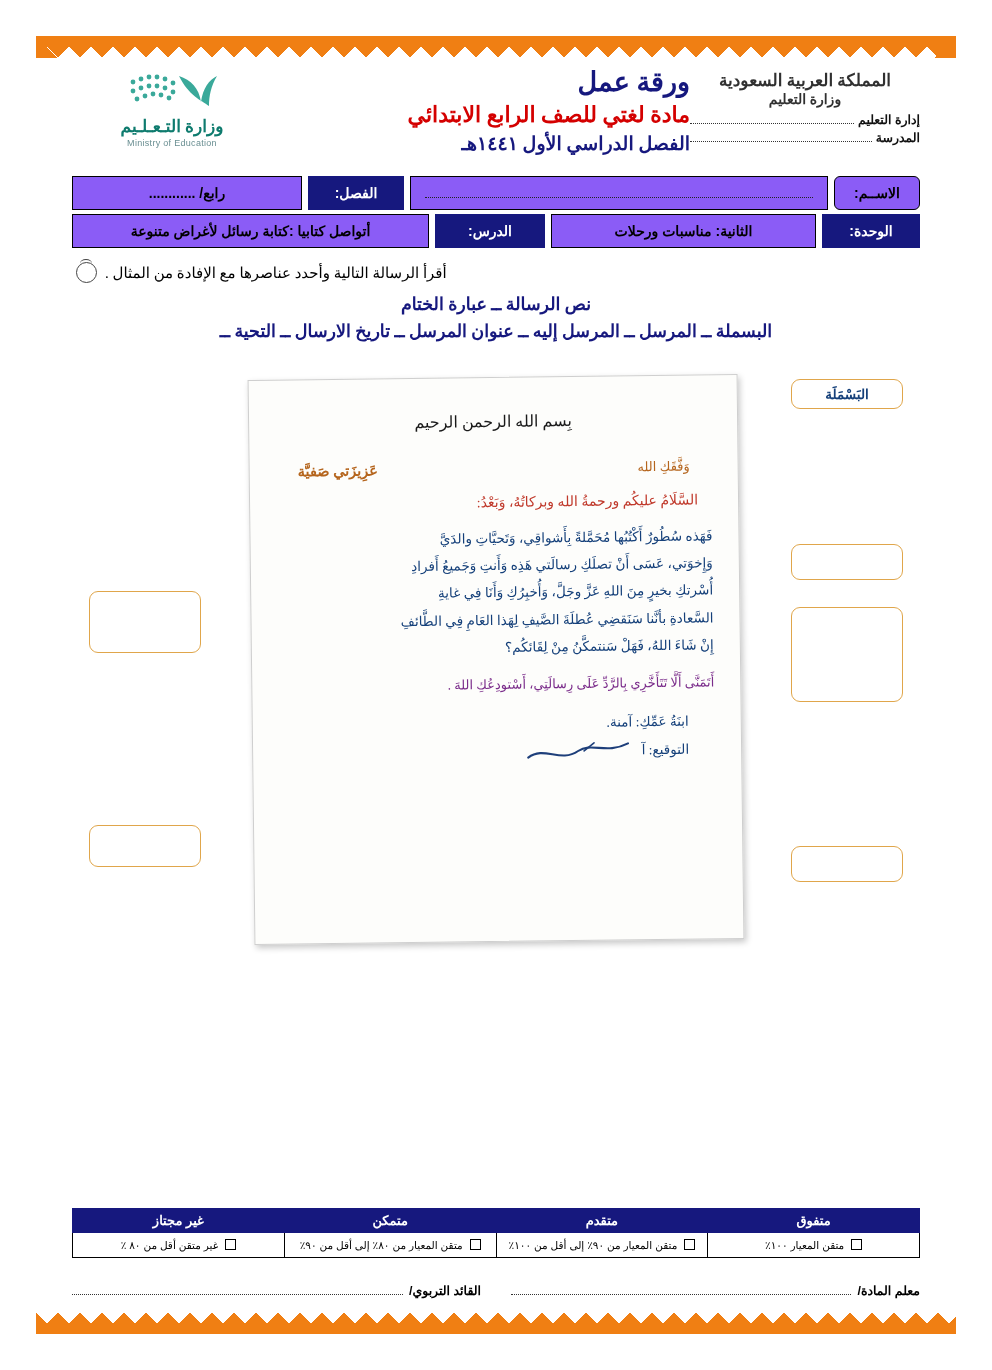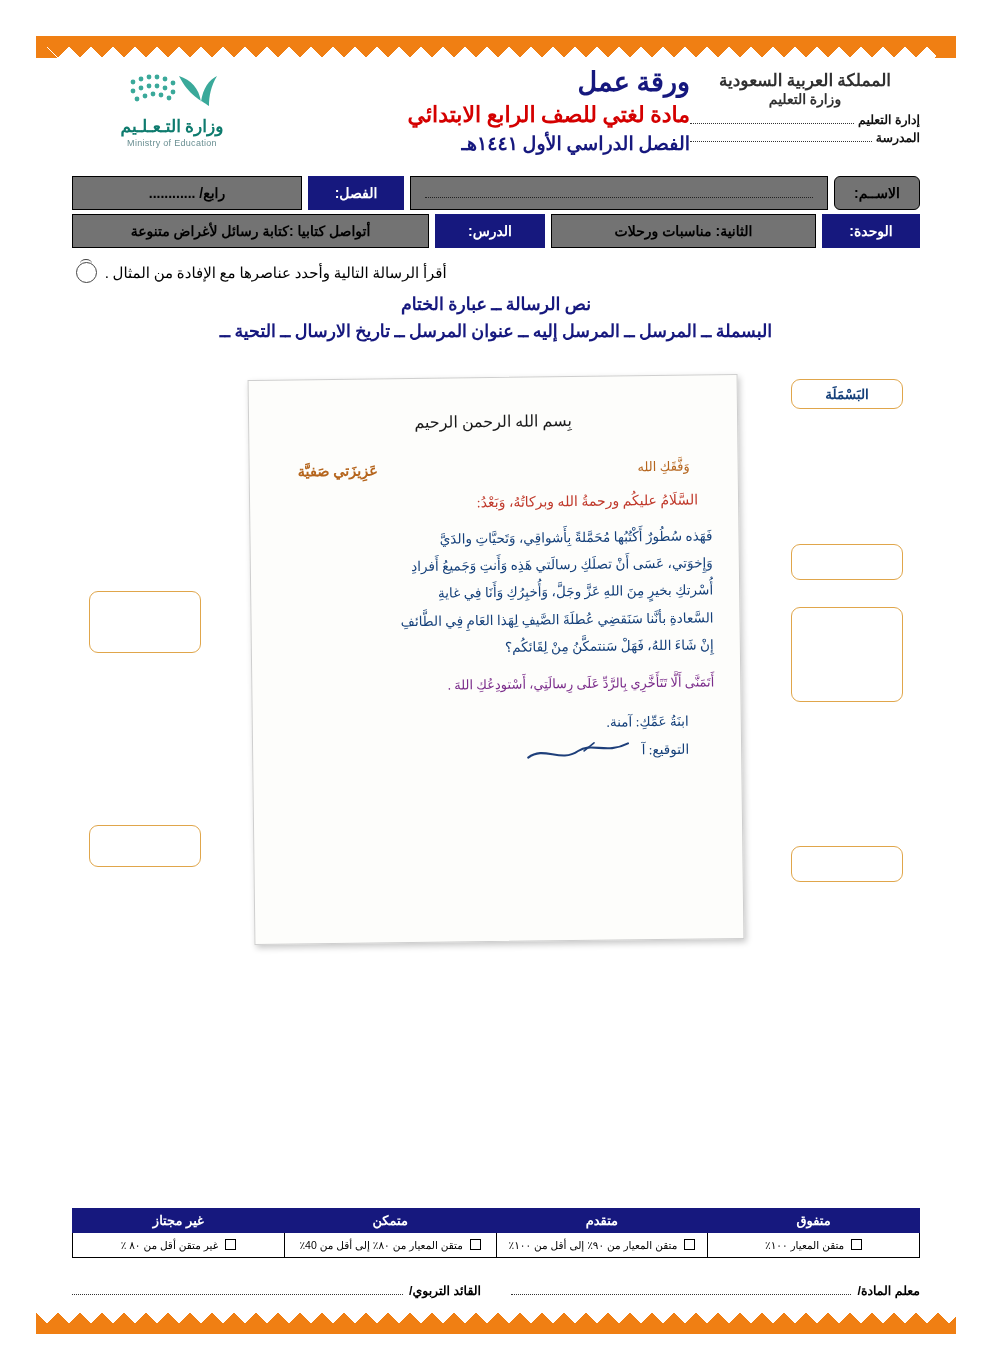--- a/index.html
+++ b/index.html
@@ -145,21 +145,21 @@
     display:flex;flex-direction:row;align-items:stretch;
     margin:0 14px 4px 14px;
     gap:6px;
     height:34px;
   }
   .cell{
     border:1.4px solid #000;
     display:flex;align-items:center;justify-content:center;
     font-size:14px;font-weight:bold;
     box-sizing:border-box;
-    background:#737373;
+    background:#8b5cf6;
   }
   .cell.blue{
     background:#16187e;color:#fff;
     border-color:#16187e;
   }
   .cell.label{width:86px;border-radius:6px;}
   .cell.grow{flex:1;}
   .dotted-fill{
     flex:1;border-bottom:1.6px dotted #222;height:8px;margin:0 14px;
   }
@@ -434,21 +434,21 @@
             <td>
               <span class="chk"></span>
               <span>متقن المعيار ١٠٠٪</span>
             </td>
             <td>
               <span class="chk"></span>
               <span>متقن المعيار من ٩٠٪  إلى أقل من ١٠٠٪</span>
             </td>
             <td>
               <span class="chk"></span>
-              <span>متقن المعيار من ٨٠٪ إلى أقل من 40٪</span>
+              <span>متقن المعيار من ٨٠٪ إلى أقل من ٩٠٪</span>
             </td>
             <td>
               <span class="chk"></span>
               <span>غير متقن أقل من ٨٠ ٪</span>
             </td>
           </tr>
         </tbody>
       </table>
     </div>
 

